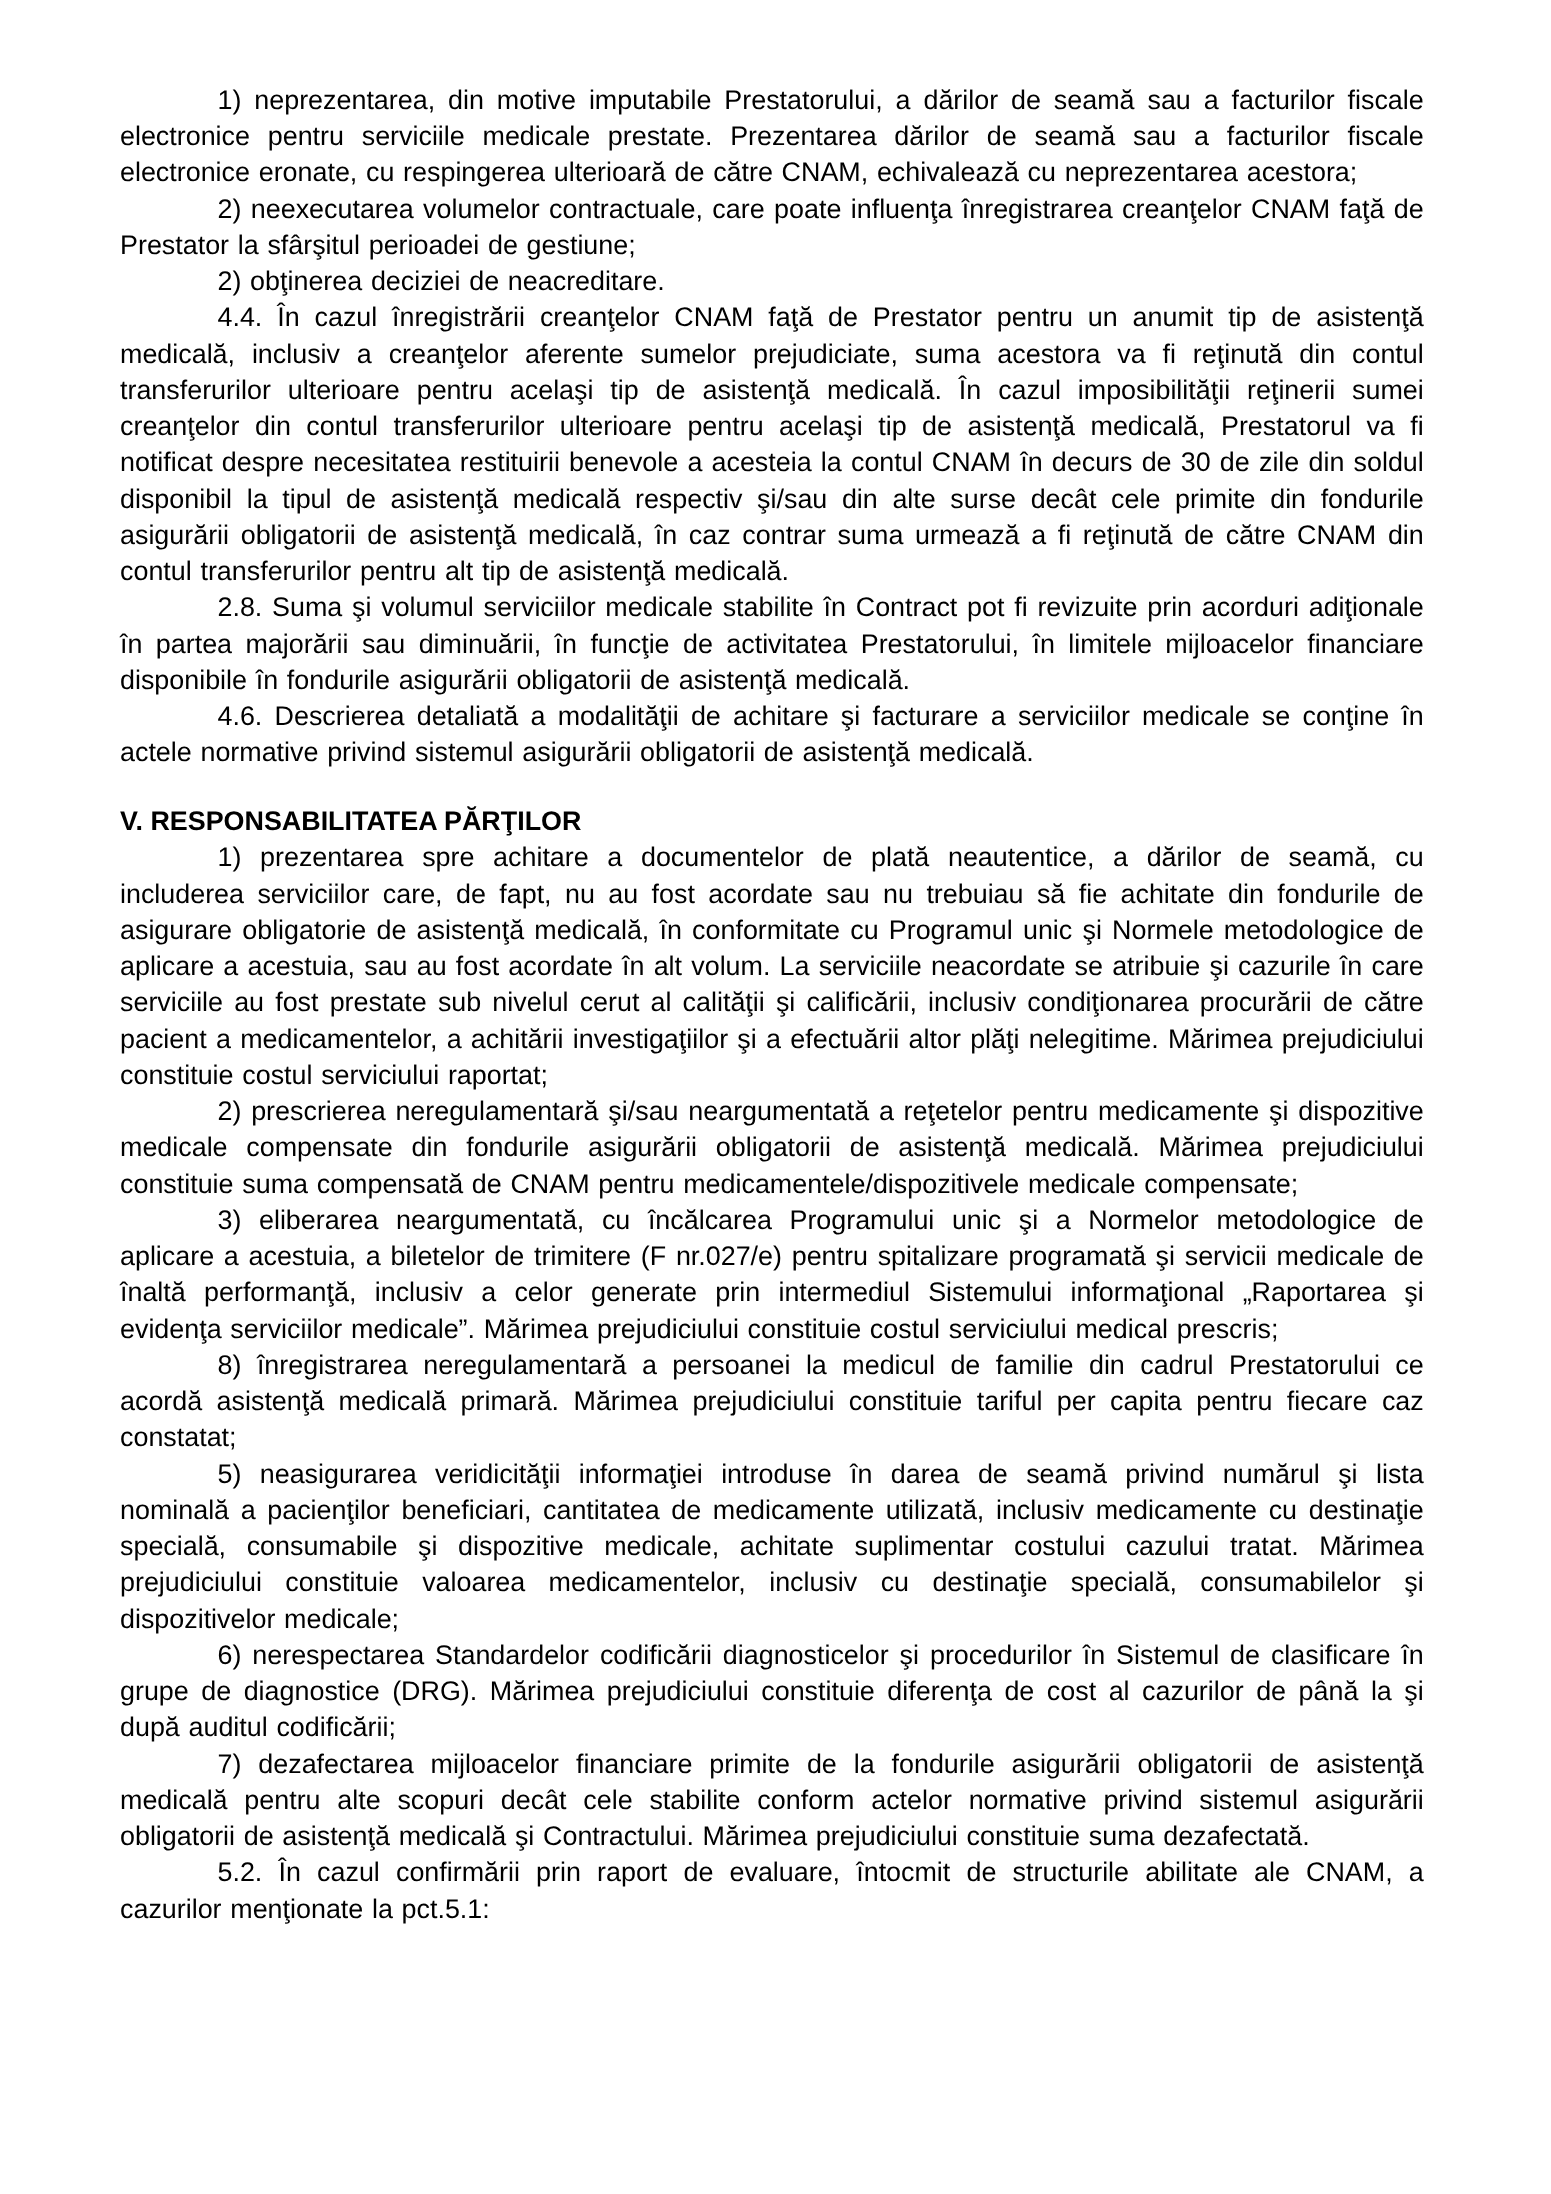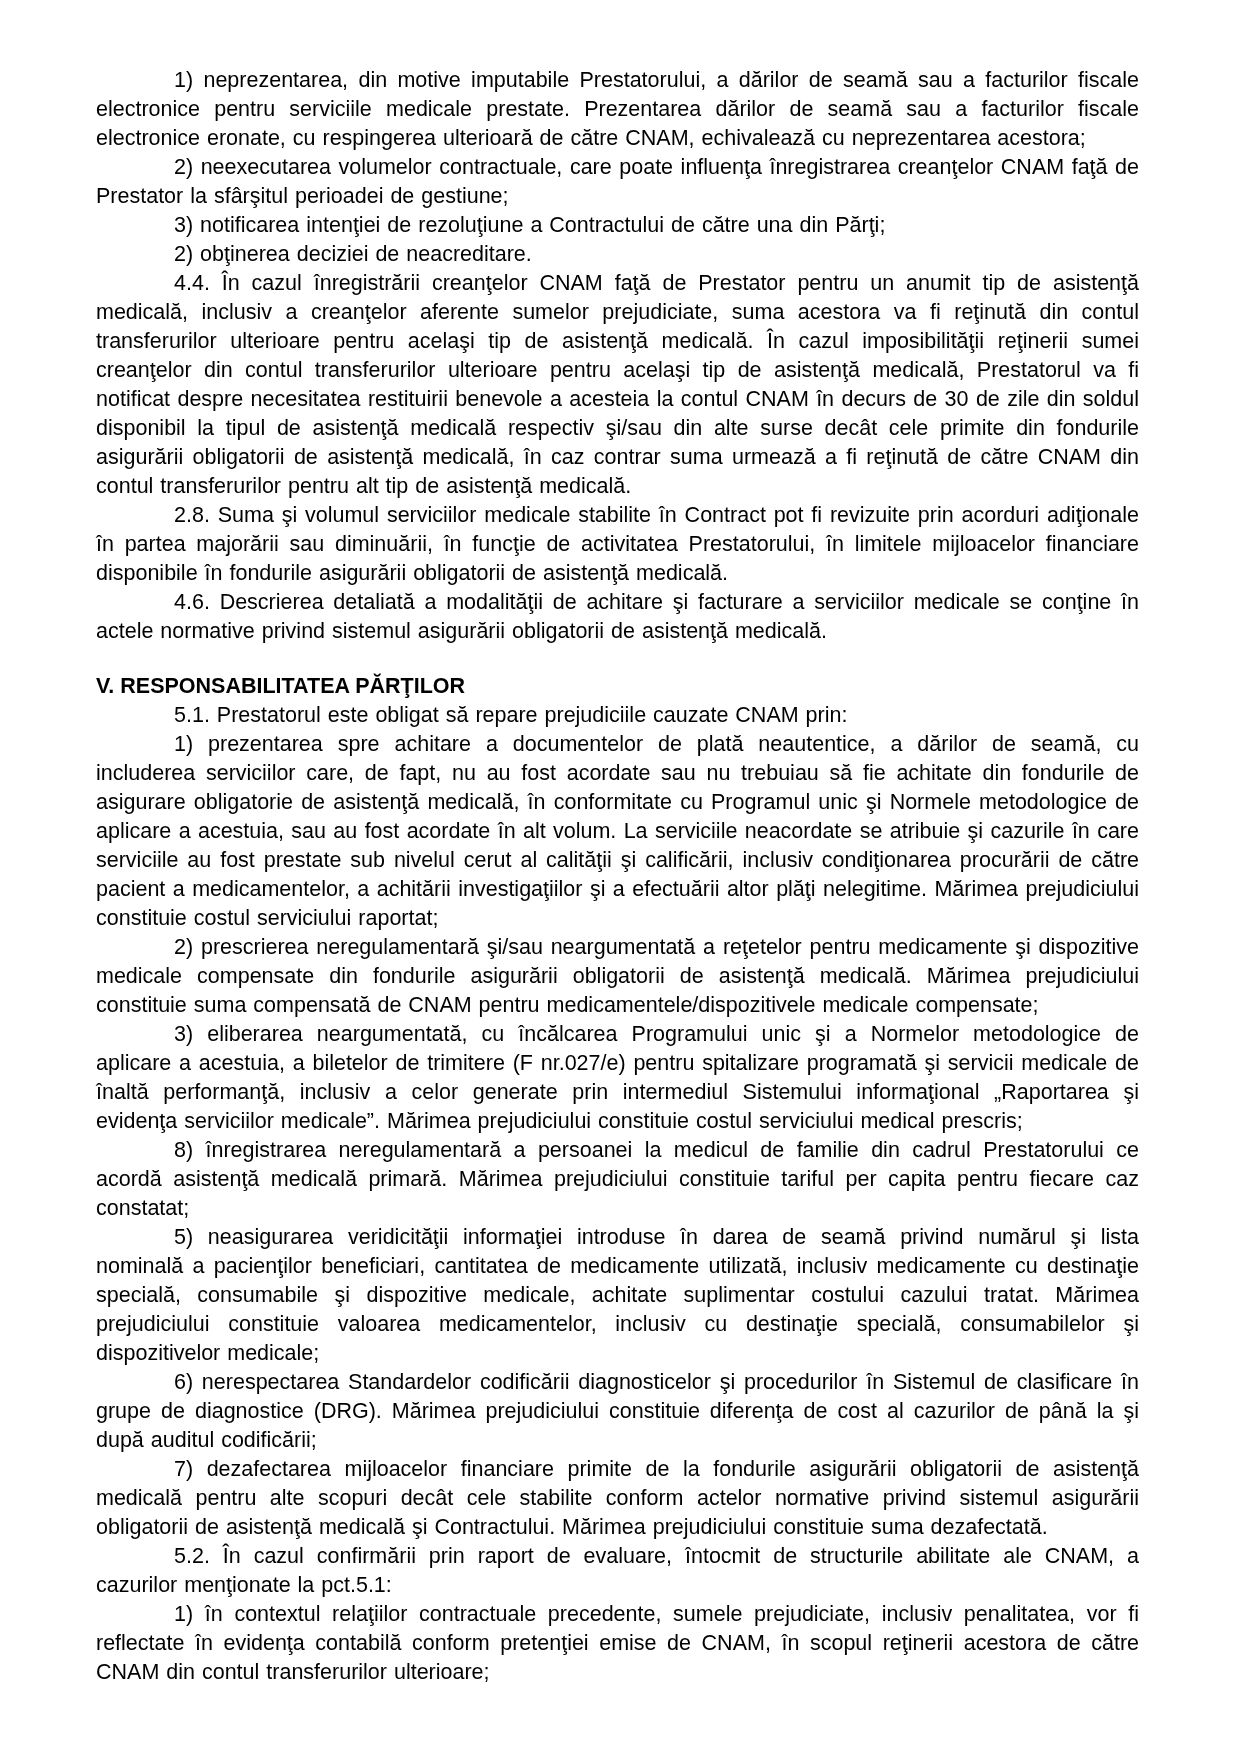--- a/index.html
+++ b/index.html
@@ -34,29 +34,26 @@
     line-height: 29px;
     text-indent: 0;
   }
 </style>
 </head>
 <body>
 
 <div class="page">
   <p class="para">1) neprezentarea, din motive imputabile Prestatorului, a dărilor de seamă sau a facturilor fiscale electronice pentru serviciile medicale prestate. Prezentarea dărilor de seamă sau a facturilor fiscale electronice eronate, cu respingerea ulterioară de către CNAM, echivalează cu neprezentarea acestora;</p>
   <p class="para">2) neexecutarea volumelor contractuale, care poate influenţa înregistrarea creanţelor CNAM faţă de Prestator la sfârşitul perioadei de gestiune;</p>
-  <p class="para">3) notificarea intenţiei de rezoluţiune a Contractului de către una din Părţi;</p>
   <p class="para">2) obţinerea deciziei de neacreditare.</p>
   <p class="para">4.4. În cazul înregistrării creanţelor CNAM faţă de Prestator pentru un anumit tip de asistenţă medicală, inclusiv a creanţelor aferente sumelor prejudiciate, suma acestora va fi reţinută din contul transferurilor ulterioare pentru acelaşi tip de asistenţă medicală. În cazul imposibilităţii reţinerii sumei creanţelor din contul transferurilor ulterioare pentru acelaşi tip de asistenţă medicală, Prestatorul va fi notificat despre necesitatea restituirii benevole a acesteia la contul CNAM în decurs de 30 de zile din soldul disponibil la tipul de asistenţă medicală respectiv şi/sau din alte surse decât cele primite din fondurile asigurării obligatorii de asistenţă medicală, în caz contrar suma urmează a fi reţinută de către CNAM din contul transferurilor pentru alt tip de asistenţă medicală.</p>
   <p class="para">2.8. Suma şi volumul serviciilor medicale stabilite în Contract pot fi revizuite prin acorduri adiţionale în partea majorării sau diminuării, în funcţie de activitatea Prestatorului, în limitele mijloacelor financiare disponibile în fondurile asigurării obligatorii de asistenţă medicală.</p>
   <p class="para">4.6. Descrierea detaliată a modalităţii de achitare şi facturare a serviciilor medicale se conţine în actele normative privind sistemul asigurării obligatorii de asistenţă medicală.</p>
   <h2 class="heading">V. RESPONSABILITATEA PĂRŢILOR</h2>
-  <p class="para">5.1. Prestatorul este obligat să repare prejudiciile cauzate CNAM prin:</p>
   <p class="para">1) prezentarea spre achitare a documentelor de plată neautentice, a dărilor de seamă, cu includerea serviciilor care, de fapt, nu au fost acordate sau nu trebuiau să fie achitate din fondurile de asigurare obligatorie de asistenţă medicală, în conformitate cu Programul unic şi Normele metodologice de aplicare a acestuia, sau au fost acordate în alt volum. La serviciile neacordate se atribuie şi cazurile în care serviciile au fost prestate sub nivelul cerut al calităţii şi calificării, inclusiv condiţionarea procurării de către pacient a medicamentelor, a achitării investigaţiilor şi a efectuării altor plăţi nelegitime. Mărimea prejudiciului constituie costul serviciului raportat;</p>
   <p class="para">2) prescrierea neregulamentară şi/sau neargumentată a reţetelor pentru medicamente şi dispozitive medicale compensate din fondurile asigurării obligatorii de asistenţă medicală. Mărimea prejudiciului constituie suma compensată de CNAM pentru medicamentele/dispozitivele medicale compensate;</p>
   <p class="para">3) eliberarea neargumentată, cu încălcarea Programului unic şi a Normelor metodologice de aplicare a acestuia, a biletelor de trimitere (F nr.027/e) pentru spitalizare programată şi servicii medicale de înaltă performanţă, inclusiv a celor generate prin intermediul Sistemului informaţional „Raportarea şi evidenţa serviciilor medicale”. Mărimea prejudiciului constituie costul serviciului medical prescris;</p>
   <p class="para">8) înregistrarea neregulamentară a persoanei la medicul de familie din cadrul Prestatorului ce acordă asistenţă medicală primară. Mărimea prejudiciului constituie tariful per capita pentru fiecare caz constatat;</p>
   <p class="para">5) neasigurarea veridicităţii informaţiei introduse în darea de seamă privind numărul şi lista nominală a pacienţilor beneficiari, cantitatea de medicamente utilizată, inclusiv medicamente cu destinaţie specială, consumabile şi dispozitive medicale, achitate suplimentar costului cazului tratat. Mărimea prejudiciului constituie valoarea medicamentelor, inclusiv cu destinaţie specială, consumabilelor şi dispozitivelor medicale;</p>
   <p class="para">6) nerespectarea Standardelor codificării diagnosticelor şi procedurilor în Sistemul de clasificare în grupe de diagnostice (DRG). Mărimea prejudiciului constituie diferenţa de cost al cazurilor de până la şi după auditul codificării;</p>
   <p class="para">7) dezafectarea mijloacelor financiare primite de la fondurile asigurării obligatorii de asistenţă medicală pentru alte scopuri decât cele stabilite conform actelor normative privind sistemul asigurării obligatorii de asistenţă medicală şi Contractului. Mărimea prejudiciului constituie suma dezafectată.</p>
   <p class="para">5.2. În cazul confirmării prin raport de evaluare, întocmit de structurile abilitate ale CNAM, a cazurilor menţionate la pct.5.1:</p>
-  <p class="para">1) în contextul relaţiilor contractuale precedente, sumele prejudiciate, inclusiv penalitatea, vor fi reflectate în evidenţa contabilă conform pretenţiei emise de CNAM, în scopul reţinerii acestora de către CNAM din contul transferurilor ulterioare;</p>
 </div>
 
 </body></html>

